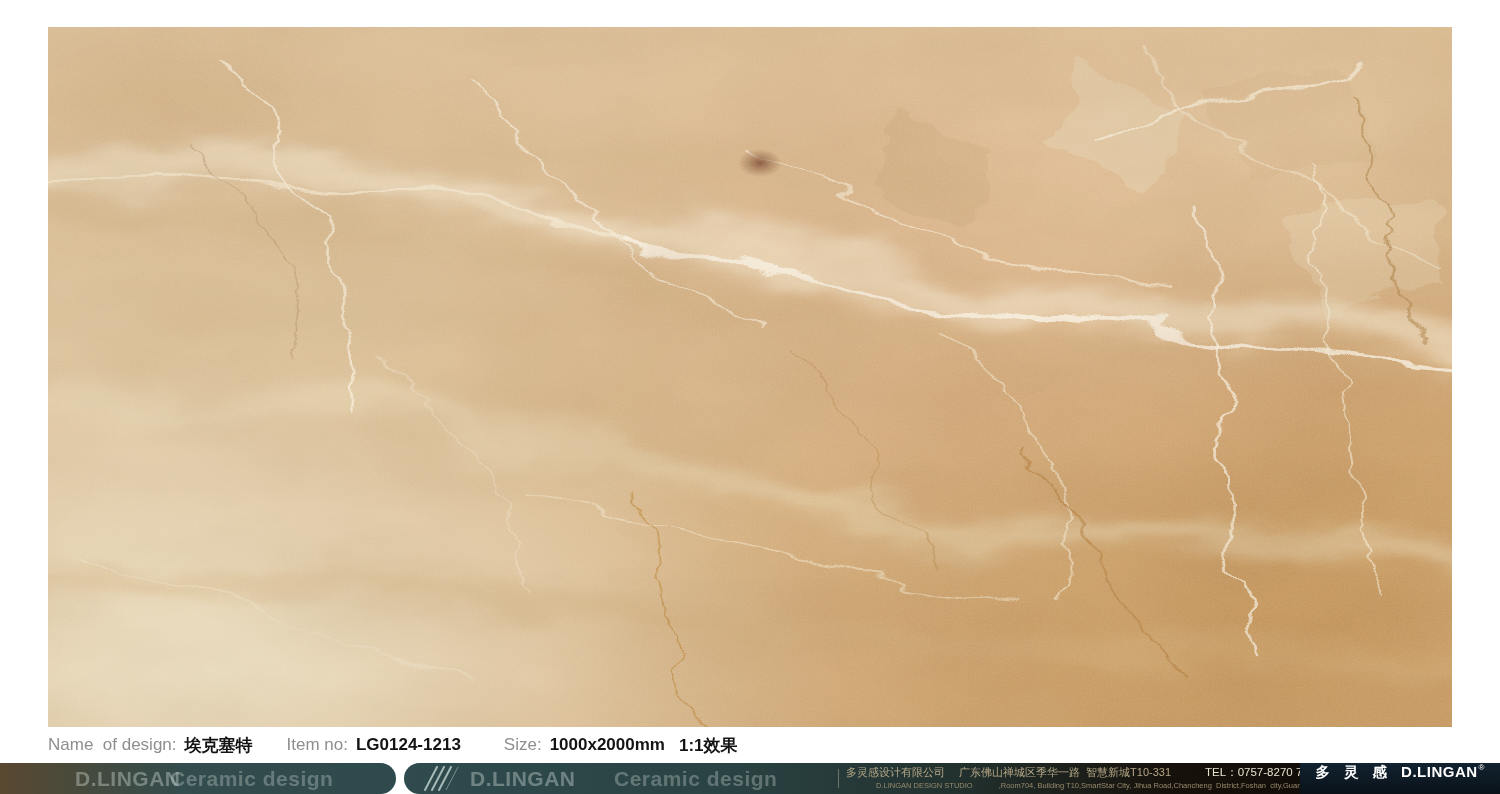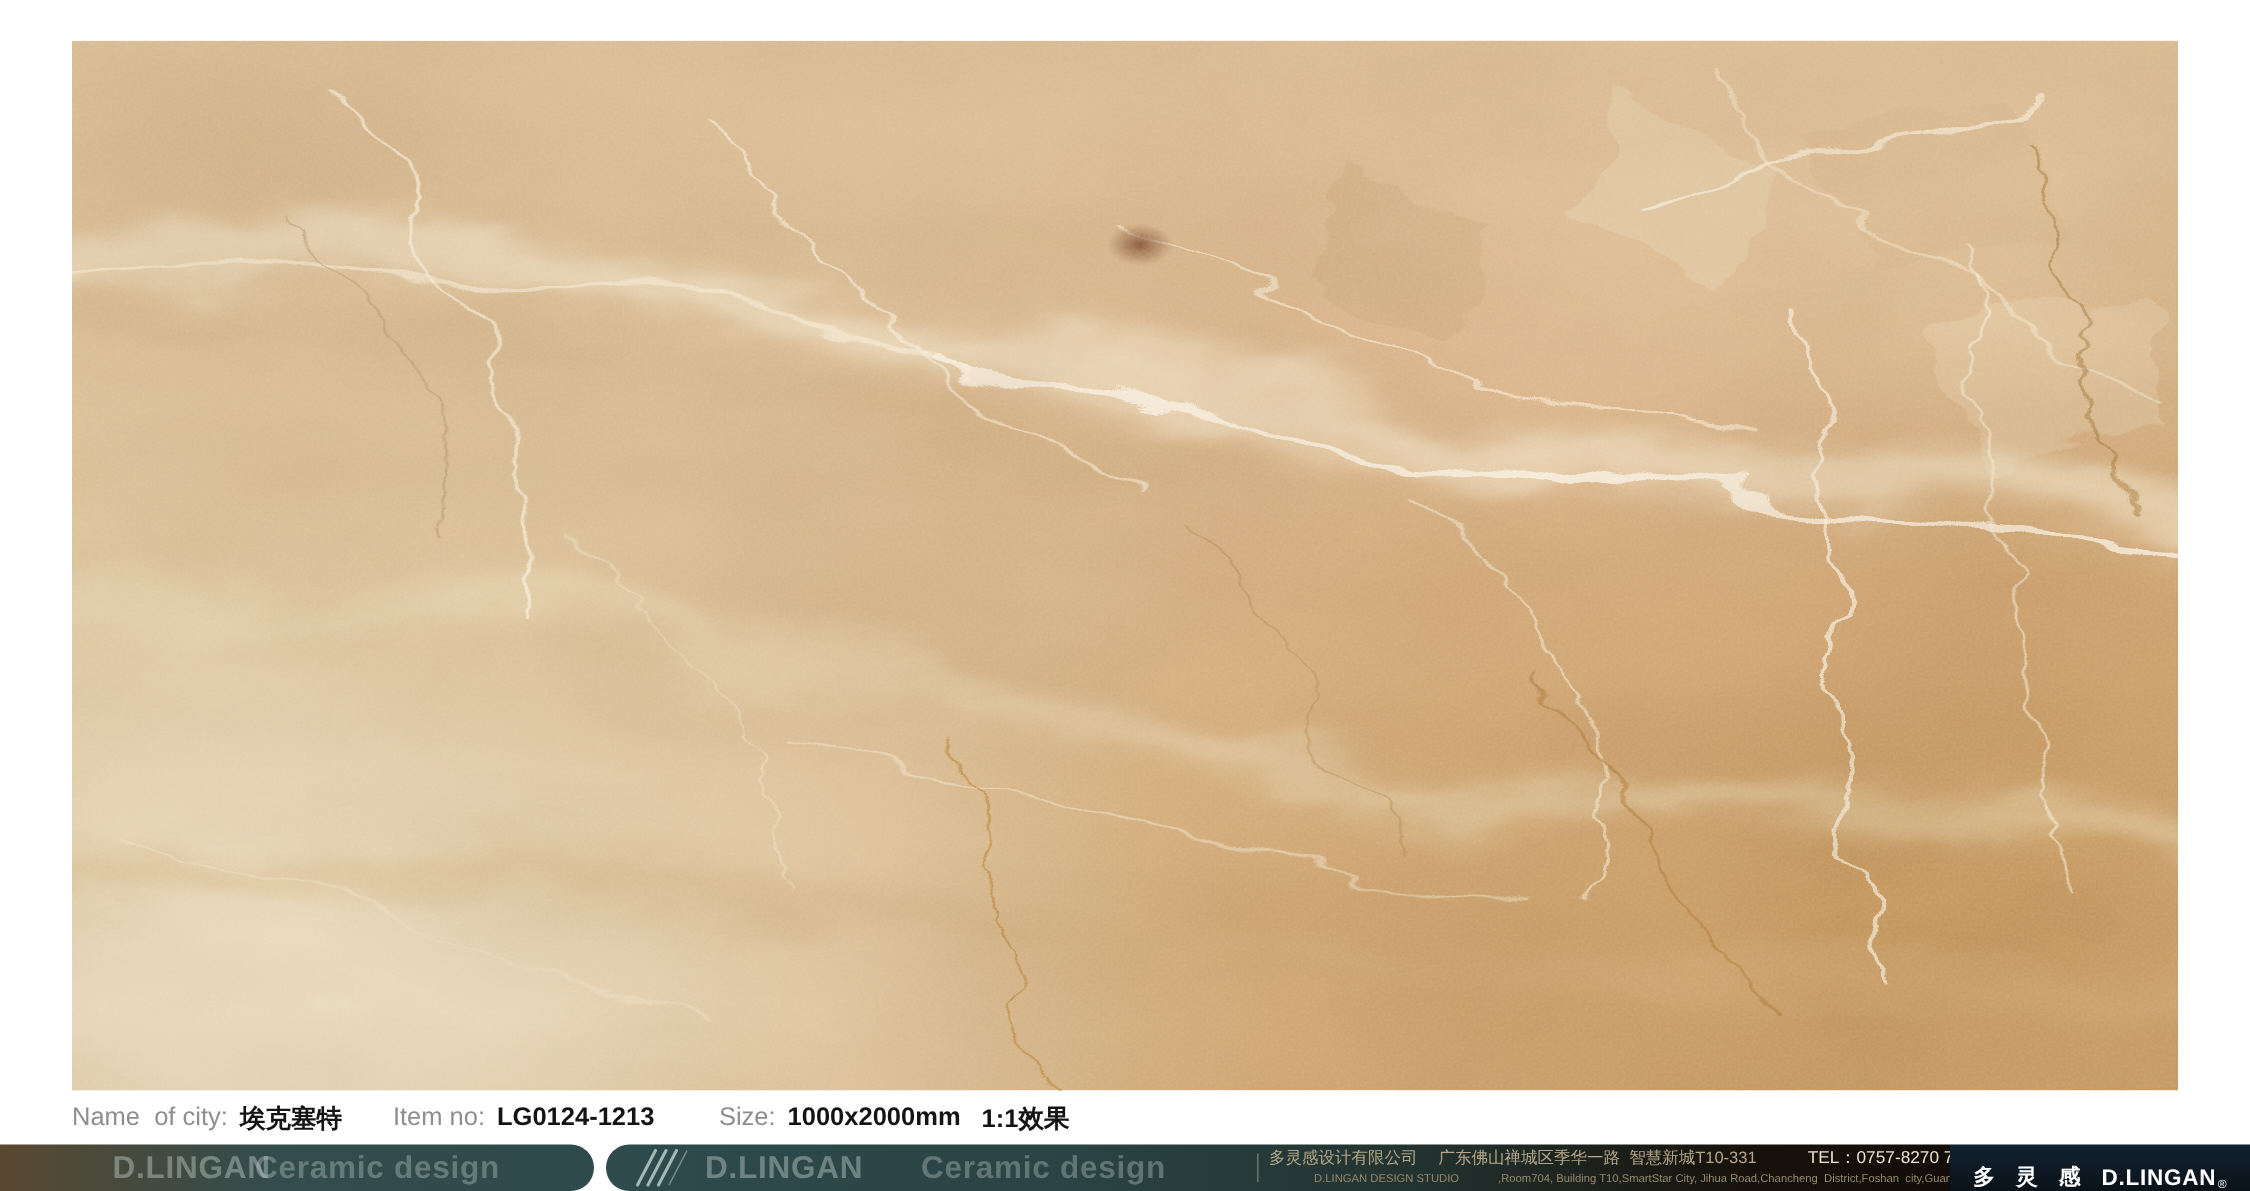--- a/index.html
+++ b/index.html
@@ -38,21 +38,21 @@
   .company { position:absolute; left:442px; top:3px; }
   .company-row1 { display:flex; align-items:flex-end; font-size:11px; line-height:13px;
                   color:#b5a787; white-space:pre; }
   .company-row1 .addr { margin-left:14px; }
   .company-row1 .tel { margin-left:34px; font-size:11.5px; color:#eae2d0; }
   .company-row2 { display:flex; align-items:baseline; font-size:7.5px; line-height:9px;
                   margin-top:2px; color:#97896b; white-space:pre;padding-left:30px; }
   .company-row2 .addr { margin-left:26px; }
   .logo-block { position:absolute; left:1300px; top:0; width:200px; height:31px;
                 background:linear-gradient(180deg,#122230 0%,#0a1219 100%);
-                display:flex; align-items:flex-end; justify-content:center; color:#ffffff;
+                display:flex; align-items:flex-start; justify-content:center; color:#ffffff;
                 white-space:nowrap; }
   .logo-cn { font-size:14.5px; font-weight:700; letter-spacing:5px; margin-right:9px; }
   .logo-en { font-size:15px; font-weight:800; letter-spacing:0.5px; }
   .logo-reg { font-size:8px; vertical-align:super; margin-left:1px; }
 </style>
 </head>
 <body>
 
 <div class="page">
 
@@ -152,21 +152,21 @@
         <path d="M 150,120 C 220,180 260,250 250,330" stroke="#b49065" stroke-width="1.5" opacity="0.45"></path>
       </g>
 
       <ellipse cx="712" cy="136" rx="22" ry="14" fill="url(#g-spot)"></ellipse>
       <rect width="1404" height="700" filter="url(#f-mottle)" opacity="0.3" style="mix-blend-mode:multiply"></rect>
       <rect width="1404" height="700" filter="url(#f-grain)" opacity="0.25"></rect>
     </svg>
   </div>
 
   <div class="info-bar">
-    <span class="info-label">Name  of city:</span>
+    <span class="info-label">Name  of design:</span>
     <span class="info-value">埃克塞特</span>
     <span class="info-label gap-a">Item no:</span>
     <span class="info-value">LG0124-1213</span>
     <span class="info-label gap-b">Size:</span>
     <span class="info-value">1000x2000mm</span>
     <span class="info-value gap-c">1:1效果</span>
   </div>
 
   <div class="footer">
 

